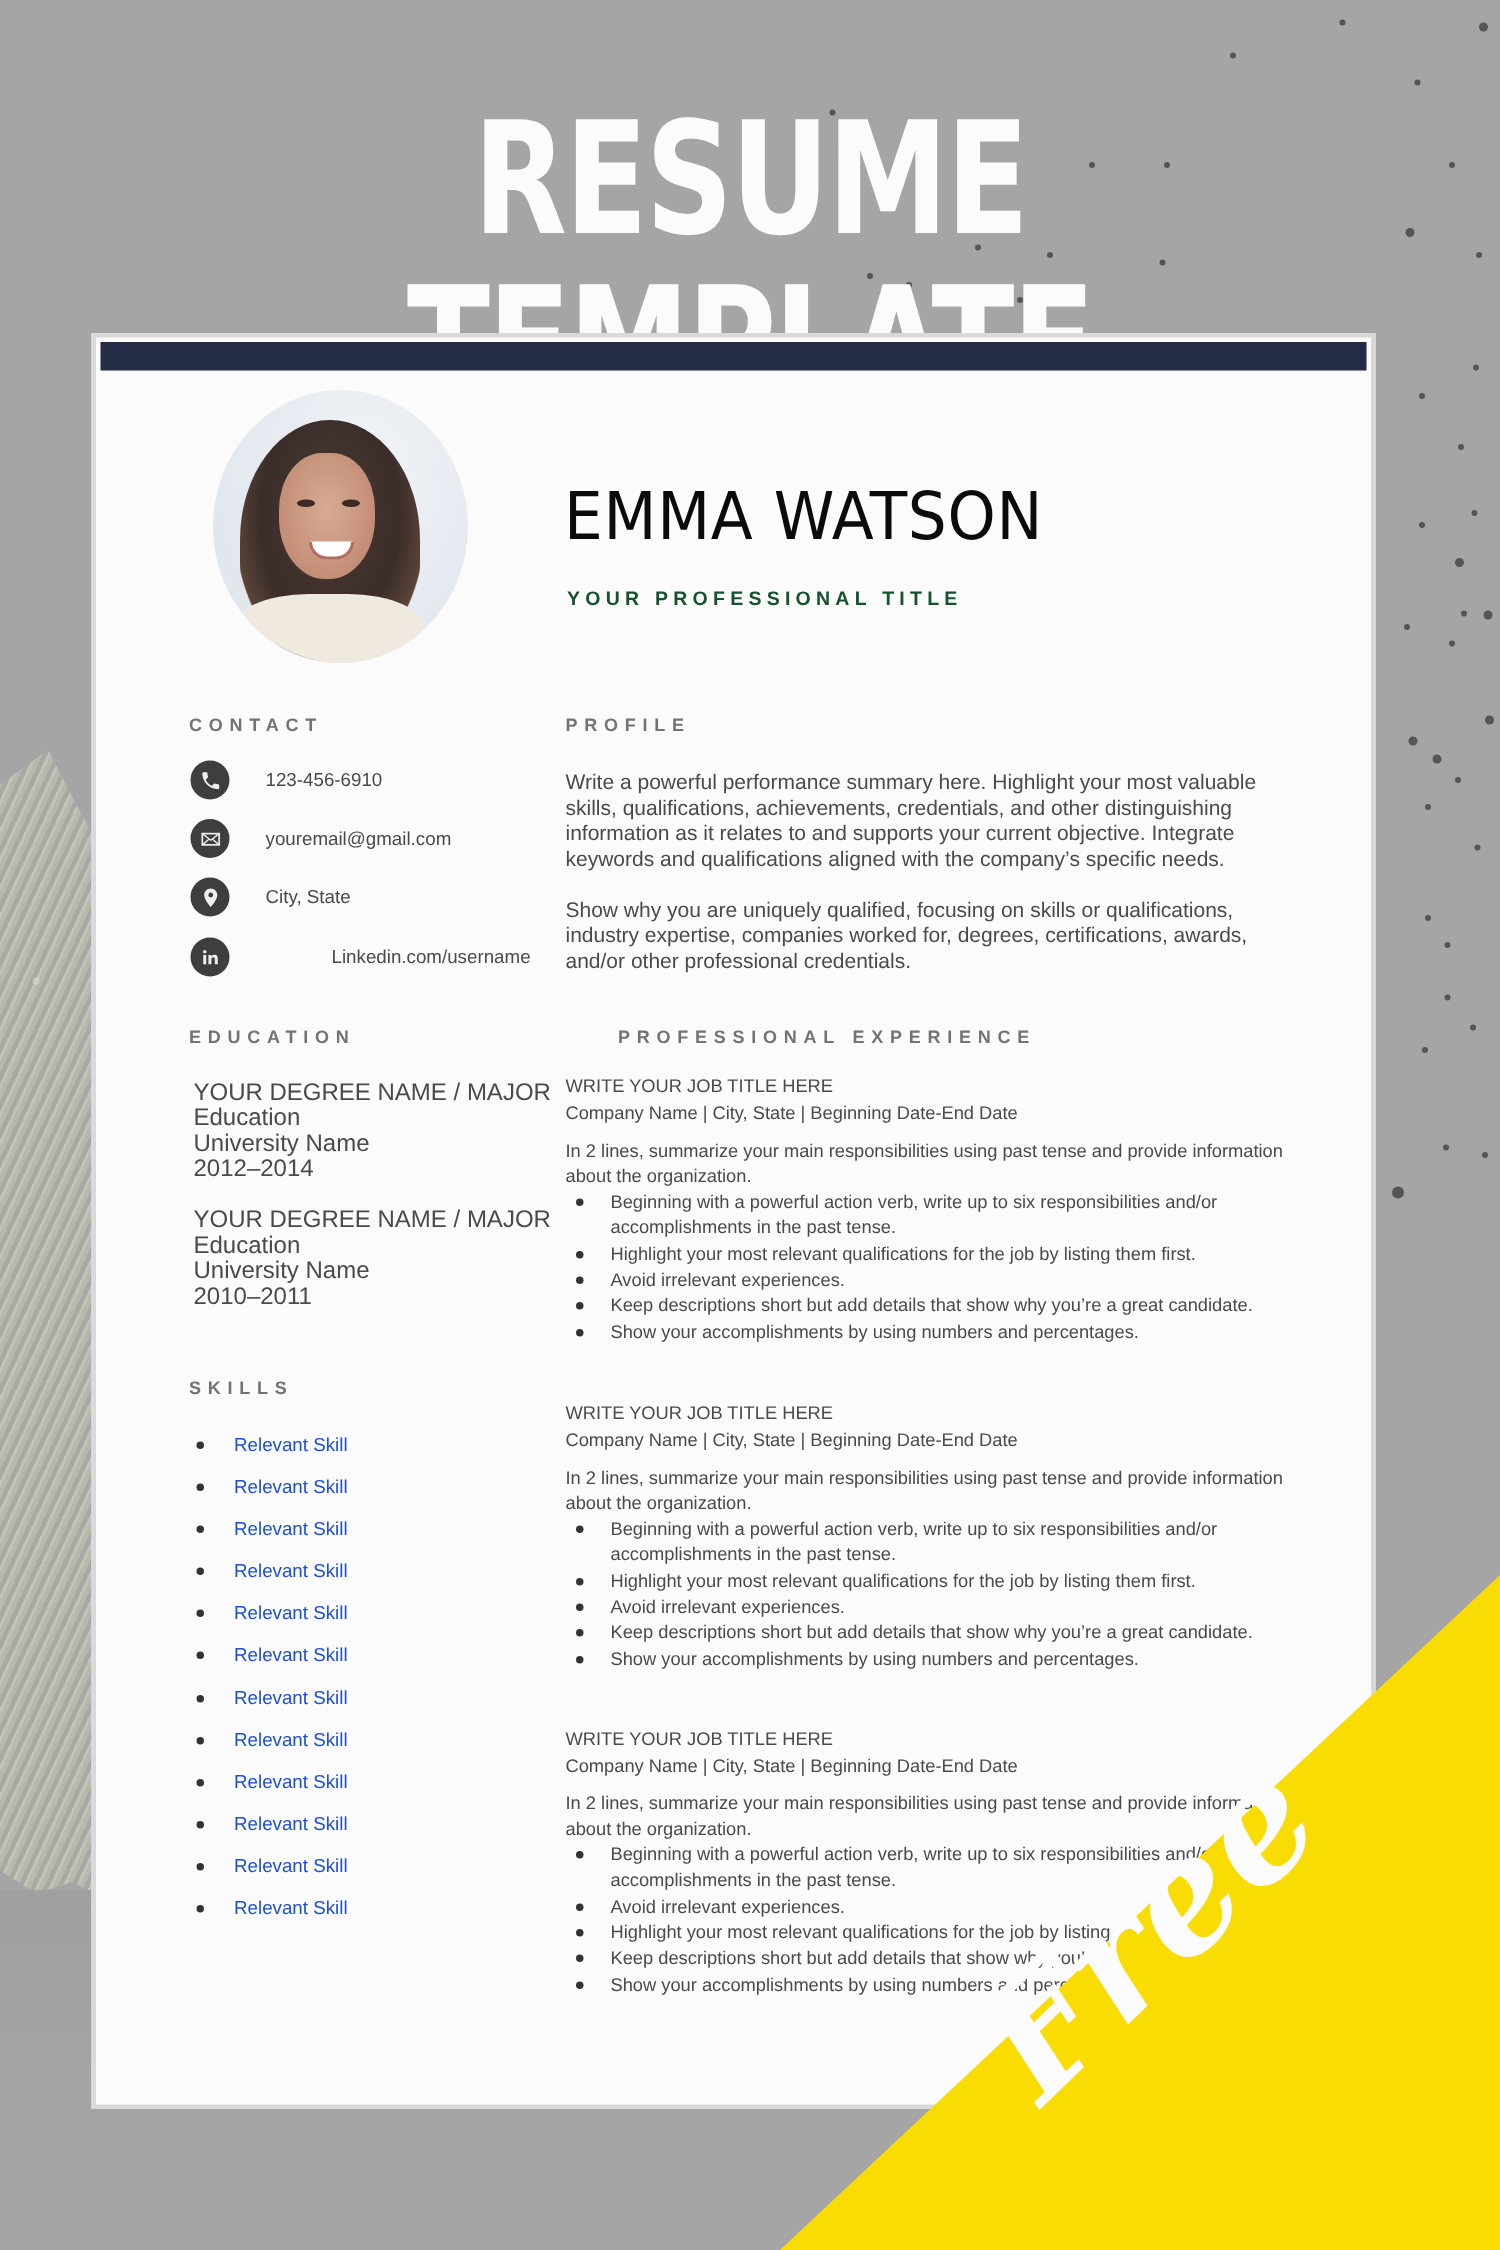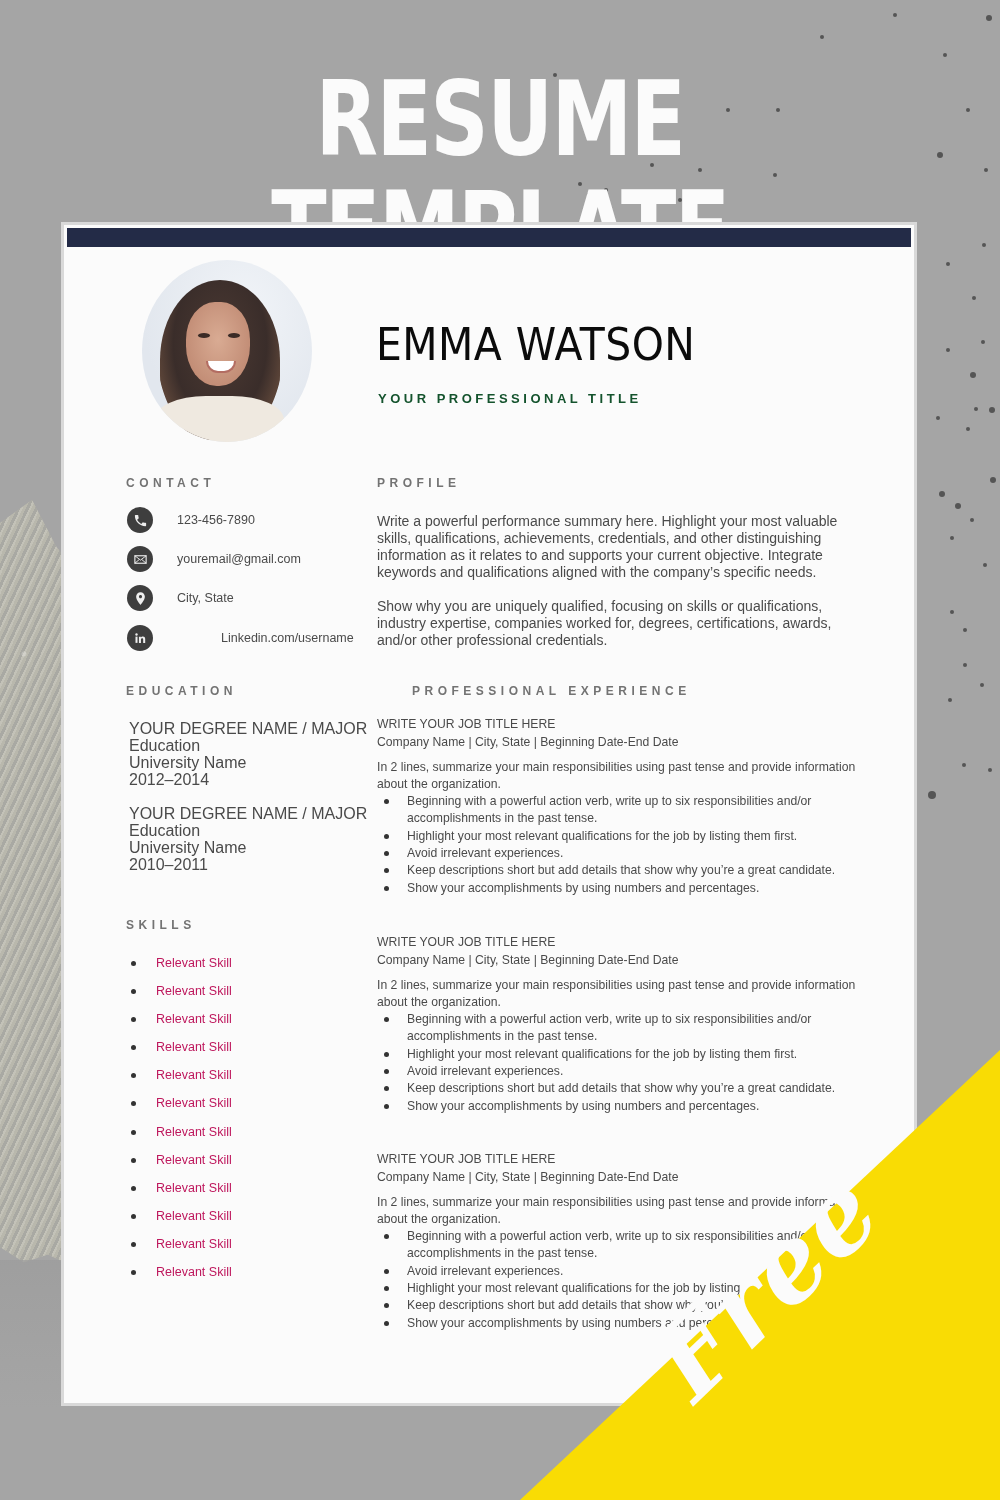--- a/index.html
+++ b/index.html
@@ -84,21 +84,21 @@
   }
   .ci {
     width: 26px; height: 26px; border-radius: 50%; background: #3e3e3e;
     display: flex; align-items: center; justify-content: center; color: #eee;
   }
   .ci svg { width: 15px; height: 15px; }
   .contact-row .ct { margin-left: 24px; font-size: 12.5px; color: #4a4a4a; }
   .edu-block { position: absolute; left: 65px; font-size: 16px; line-height: 17px; color: #4a4a4a; }
   .skills { position: absolute; left: 62px; top: 728px; width: 220px; }
   .skill {
-    position: relative; height: 28.1px; font-size: 12.5px; color: #be185d; padding-left: 30px; line-height: 20px;
+    position: relative; height: 28.1px; font-size: 12.5px; color: #1d4ed8; padding-left: 30px; line-height: 20px;
   }
   .skill::before {
     content: ""; position: absolute; left: 5px; top: 8px; width: 5px; height: 5px; border-radius: 50%; background: #333;
   }
   .job { position: absolute; left: 313px; width: 490px; font-size: 12.2px; color: #4a4a4a; line-height: 17.3px; }
   .job .jt { margin: 0; }
   .job .jc { margin: 1px 0 7px 0; }
   .job .js { margin: 0; }
   .job ul { list-style: none; margin: 0; padding: 0; }
   .job li { position: relative; padding-left: 30px; }
@@ -188,21 +188,21 @@
   <div class="name">EMMA WATSON</div>
   <div class="title">YOUR PROFESSIONAL TITLE</div>
 
   <div class="section-h" style="left:62px; top:251px;">CONTACT</div>
   <div class="contact-row" style="top:281px;">
     <span class="ci">
       <svg viewBox="0 0 24 24">
           <path fill="#eee" d="M6.6 10.8c1.4 2.8 3.8 5.1 6.6 6.6l2.2-2.2c.3-.3.7-.4 1-.2 1.1.4 2.3.6 3.6.6.6 0 1 .4 1 1V20c0 .6-.4 1-1 1C10.6 21 3 13.4 3 4c0-.6.4-1 1-1h3.5c.6 0 1 .4 1 1 0 1.3.2 2.5.6 3.6.1.3 0 .7-.2 1l-2.3 2.2z"></path>
         </svg>
     </span>
-    <span class="ct">123-456-7890</span>
+    <span class="ct">123-456-6910</span>
   </div>
   <div class="contact-row" style="top:320px;">
     <span class="ci">
       <svg viewBox="0 0 24 24">
           <rect x="3" y="6" width="18" height="12" fill="none" stroke="#eee" stroke-width="1.8"></rect>
           <path d="M3 6l9 7 9-7M3 18l7-6M21 18l-7-6" fill="none" stroke="#eee" stroke-width="1.5"></path>
         </svg>
     </span>
     <span class="ct">youremail@gmail.com</span>
   </div>

